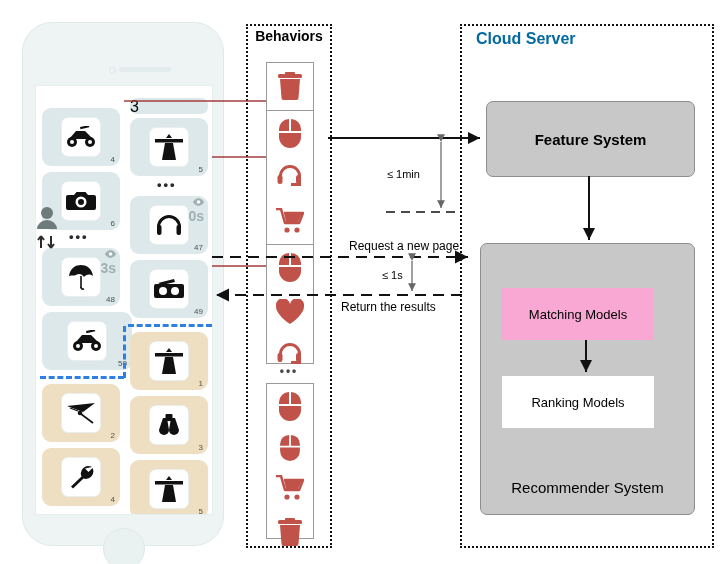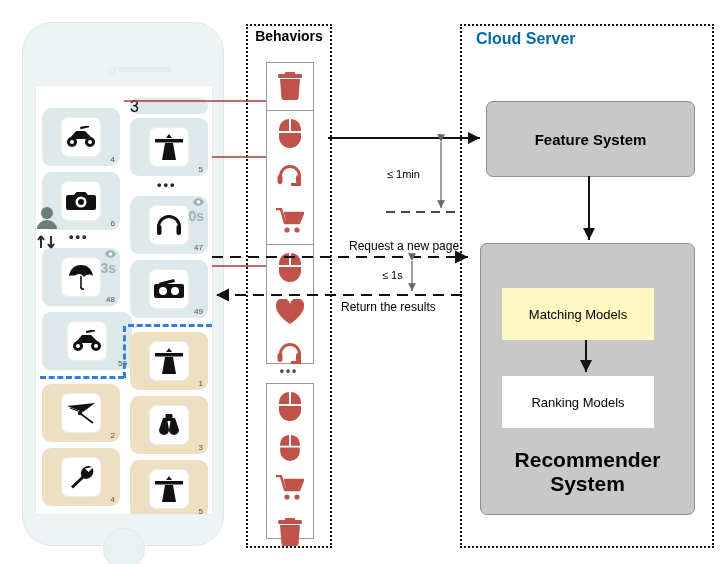--- a/index.html
+++ b/index.html
@@ -54,27 +54,27 @@
         border:2px dotted #111;}
   #cloud-title{position:absolute;left:476px;top:30px;font-size:16px;
         font-weight:bold;color:#0369a1;}
   #feature-sys{position:absolute;left:486px;top:101px;width:207px;height:74px;
         background:#c8c8c8;border:1px solid #8e8e8e;border-radius:7px;
         display:flex;align-items:center;justify-content:center;
         font-size:15px;font-weight:bold;color:#000;text-align:right;}
   #rec-sys{position:absolute;left:480px;top:243px;width:213px;height:270px;
         background:#c8c8c8;border:1px solid #8e8e8e;border-radius:7px;}
   #matching{position:absolute;left:21px;top:44px;width:152px;height:52px;
-        background:#fef9c3;display:flex;align-items:center;justify-content:center;
+        background:#f9a8d4;display:flex;align-items:center;justify-content:center;
         font-size:13px;color:#000;}
   #ranking{position:absolute;left:21px;top:132px;width:152px;height:52px;
         background:#fff;display:flex;align-items:center;justify-content:center;
         font-size:13px;color:#000;}
   #rec-label{position:absolute;left:0;right:0;bottom:18px;text-align:center;
-        font-size:21px;font-weight:bold;color:#000;}
+        font-size:15px;font-weight:normal;color:#000;}
 
   .arrowlbl{position:absolute;font-size:11px;color:#000;white-space:nowrap;}
   .arrowlbl.big{font-size:12px;}
   svg.ov{position:absolute;left:0;top:0;width:720px;height:564px;
         pointer-events:none;}
 </style>
 </head>
 <body>
 
 <div id="phone">

